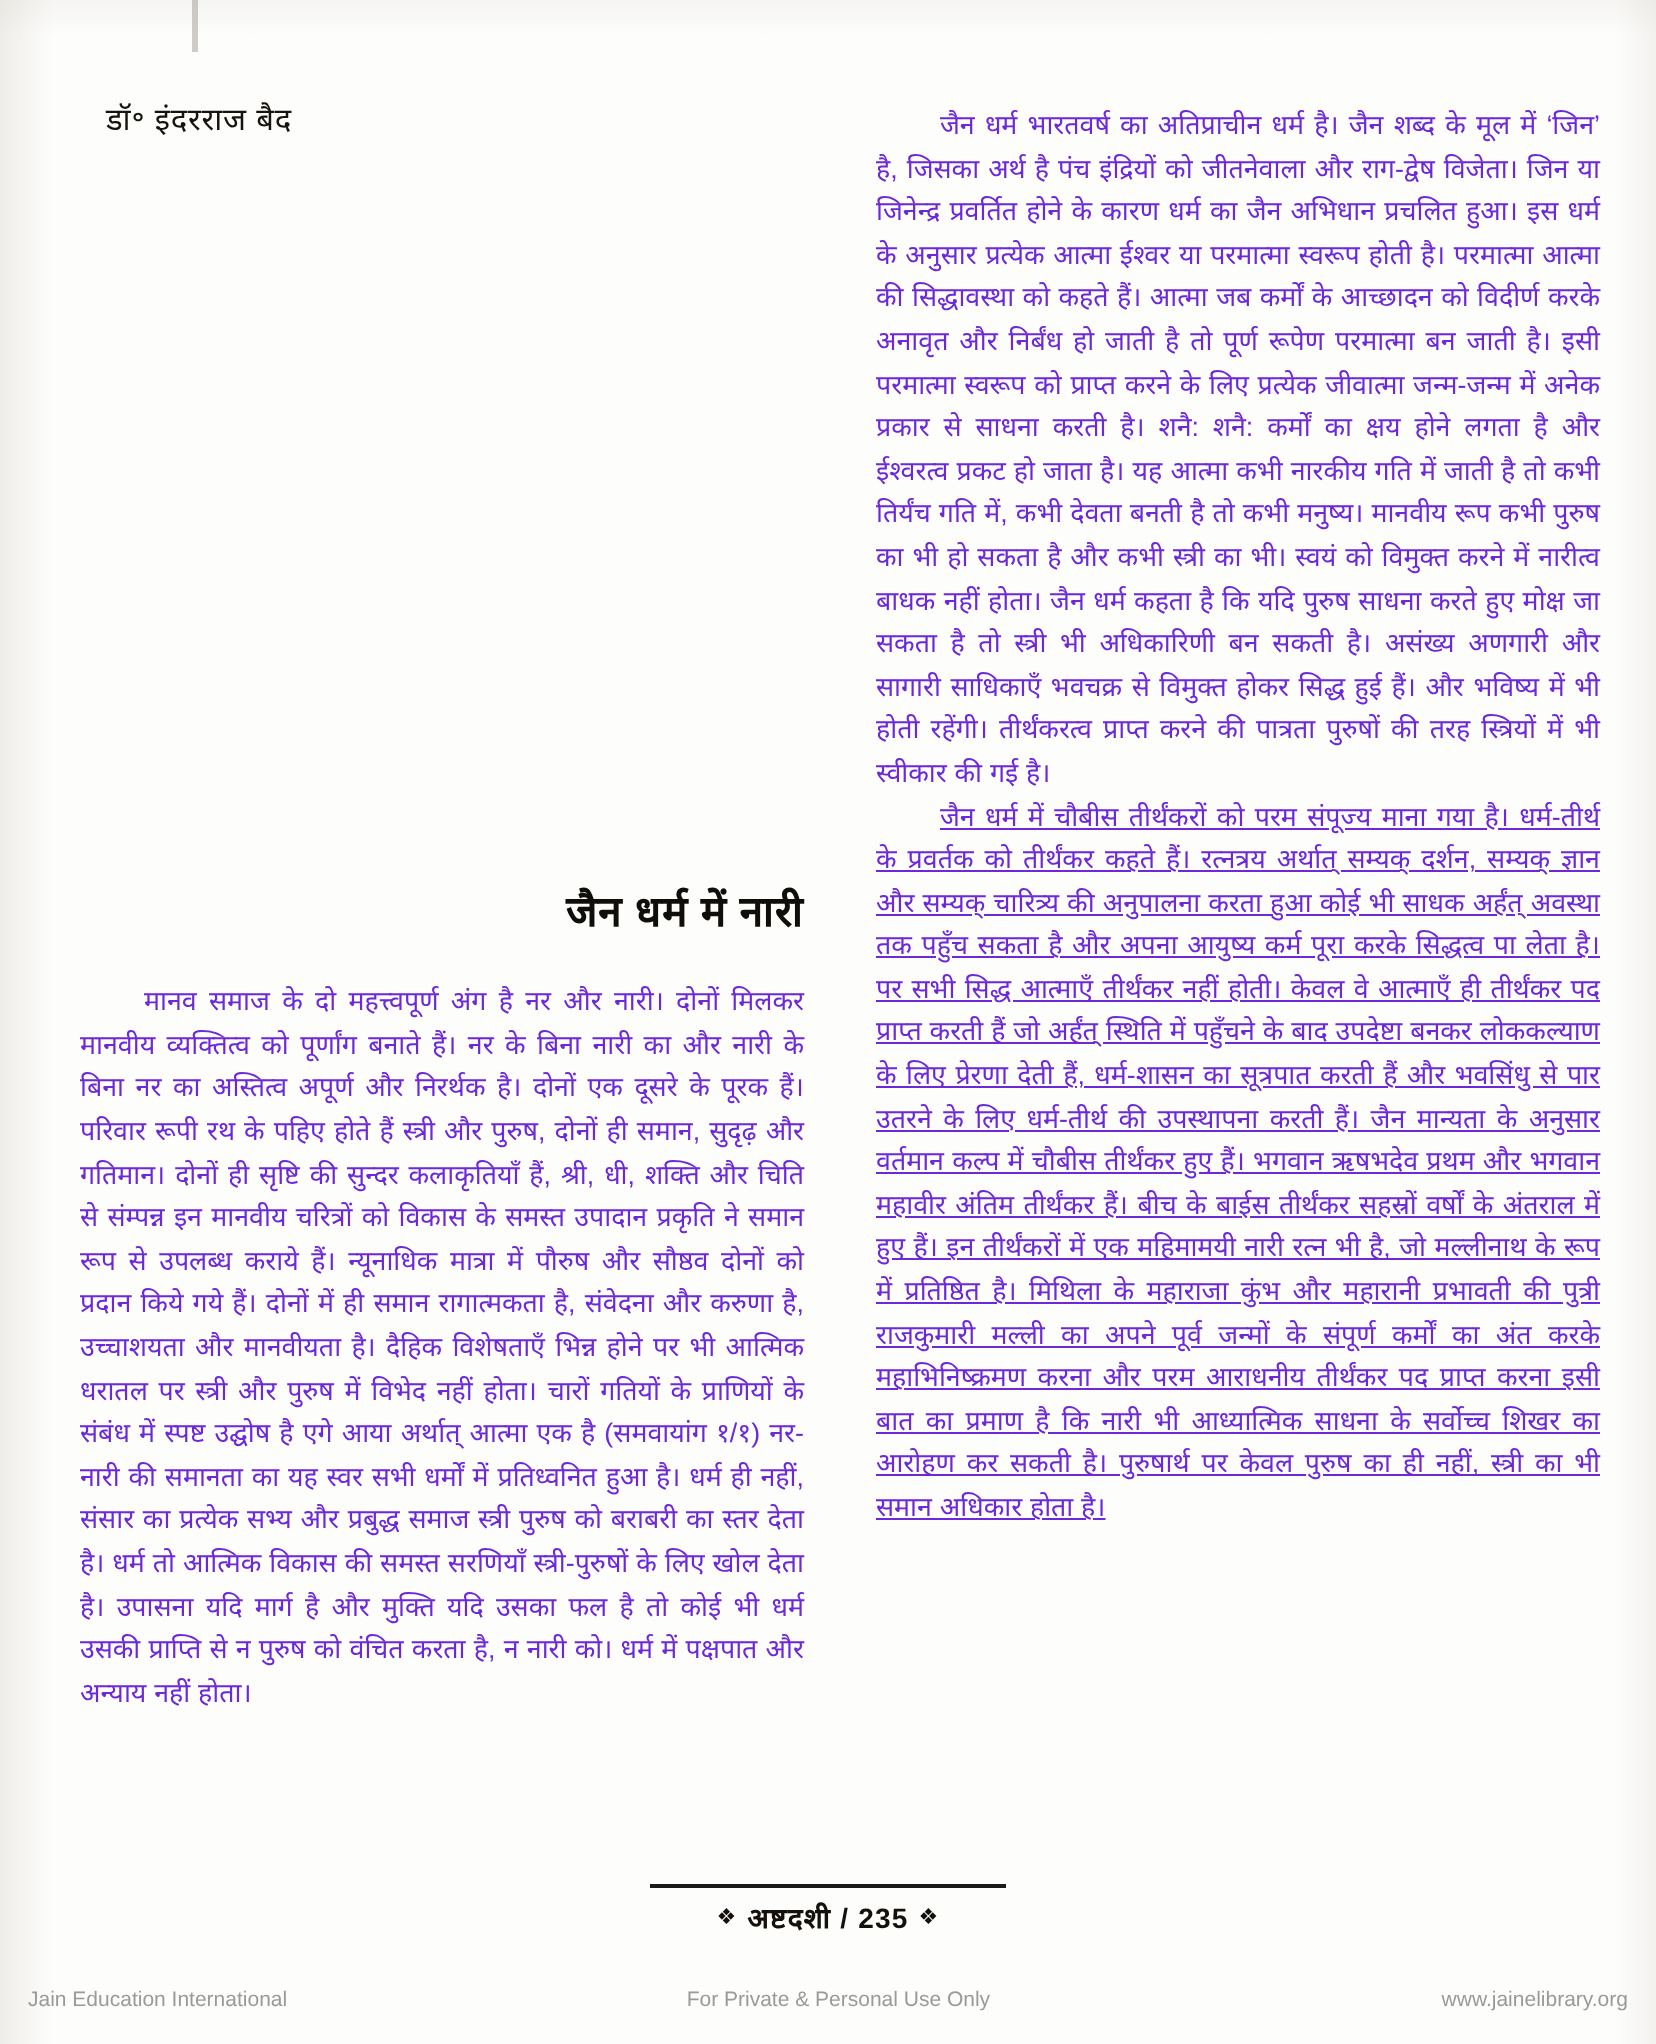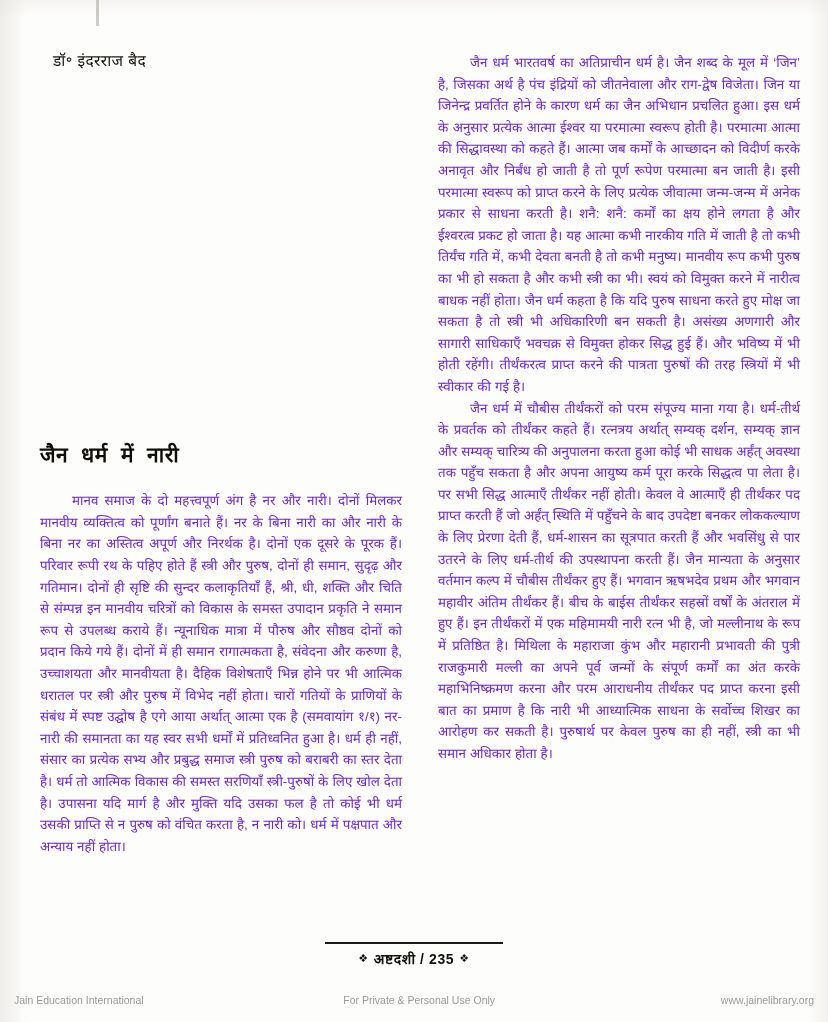--- a/index.html
+++ b/index.html
@@ -69,43 +69,43 @@
     top: 0;
     width: 362px;
   }
   .col-left  { left: 0px; }
   .col-right { left: 398px; }
 
   .col-left .col-inner { position: absolute; top: 392px; left: 0; width: 362px; }
   .col-right .col-inner { position: absolute; top: 0px; left: 0; width: 362px; }
 
   .article-title {
-    font-family: Liberation Mono, monospace;
+    font-family: Liberation Sans, sans-serif;
     font-size: 21px;
     font-weight: 700;
     color: #100e0a;
-    text-align: left;
+    text-align: right;
     margin: 0 0 20px 0;
     letter-spacing: 0.5px;
     line-height: 1.25;
   }
 
   p.body-para {
     margin: 0;
     font-family: "Liberation Sans", "DejaVu Sans", sans-serif;
     font-size: 13.4px;
     line-height: 21.6px;
     color: #6d28d9;
     text-align: justify;
     text-justify: inter-word;
     text-indent: 32px;
     word-spacing: 0.2px;
     -webkit-font-smoothing: none;
   }
-  p.body-para + p.body-para { margin-top: 0px; }
+  p.body-para + p.body-para { margin-top: 0px; text-decoration: underline; }
 
   
   .footer {
     position: absolute;
     left: 0;
     right: 0;
     bottom: 54px;
     text-align: center;
   }
   .footer-rule {

